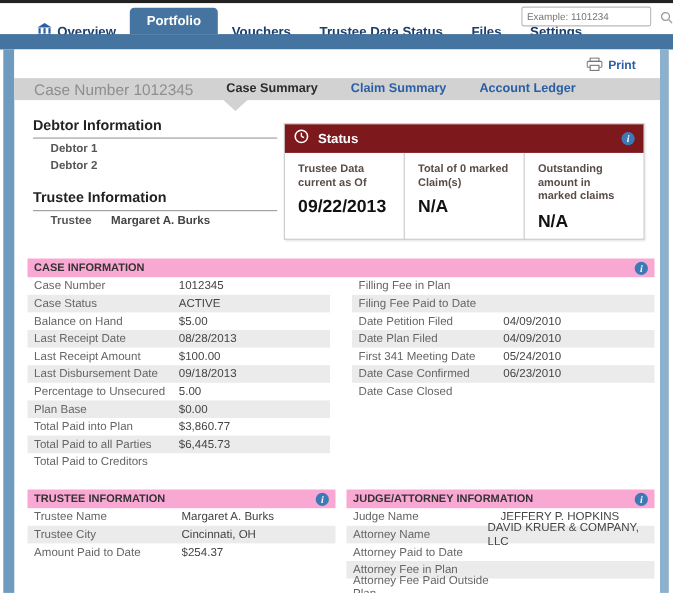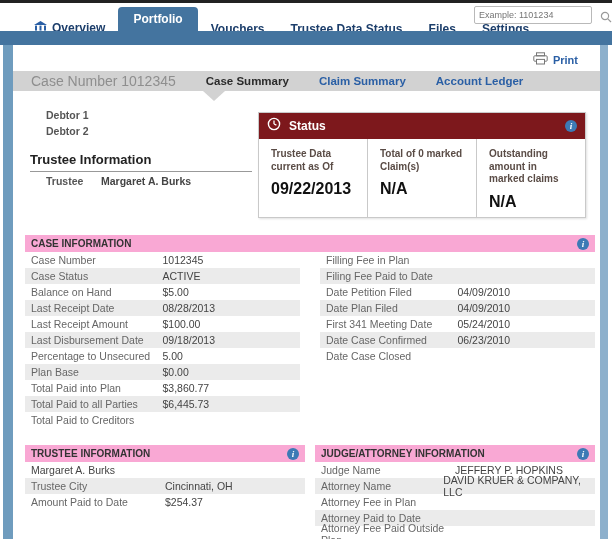--- a/index.html
+++ b/index.html
@@ -6,21 +6,21 @@
   html,body { width:612px; height:539px; background:#ffffff; overflow:hidden;
               font-family:"Liberation Sans", sans-serif; }
   #stage { position:relative; width:612px; height:539px; background:#fff; }
 
   
   .top-strip { position:absolute; left:0; top:0; width:612px; height:3px; background:#222; }
 
   
   .nav { position:absolute; left:0; top:3px; width:612px; height:28px; background:#fff;
          display:flex; align-items:center; }
-  .nav-item { display:flex; align-items:flex-start; gap:5px; color:#1c3e6b; font-size:12px;
+  .nav-item { display:flex; align-items:center; gap:5px; color:#1c3e6b; font-size:12px;
               font-weight:bold; padding:0 13px; cursor:pointer; white-space:nowrap;margin-top:23px; }
   .nav-item.first { padding-left:34px; }
   .nav-tab-active { height:24px; margin-top:4px; display:flex; align-items:center;
                     background:#44749f; color:#fff; border-radius:4px 4px 0 0;
                     padding:0 15px; font-size:12px; font-weight:bold; cursor:pointer; }
   .search-wrap { position:absolute; right:20px; top:3px; width:118px; height:18px;
                  border:1px solid #b9b9b9; border-radius:2px; background:#fff;
                  display:flex; align-items:center; }
   .search-wrap input { border:none; outline:none; flex:1; font-size:9px; color:#999;
                        padding:0 4px; font-family:"Liberation Sans", sans-serif; background:transparent; }
@@ -158,20 +158,21 @@
 
   <div class="case-bar">
     <span class="case-number">Case Number 1012345</span>
     <span class="case-tab active">Case Summary</span>
     <span class="case-tab">Claim Summary</span>
     <span class="case-tab">Account Ledger</span>
   </div>
   <div class="case-bar-notch"></div>
 
   <div class="left-info">
+    <div class="info-heading">Debtor Information</div>
     <div class="info-line">
       <span class="lbl">Debtor 1</span>
       <span class="val"></span>
     </div>
     <div class="info-line">
       <span class="lbl">Debtor 2</span>
       <span class="val"></span>
     </div>
     <div class="info-heading mt14">Trustee Information</div>
     <div class="info-line">
@@ -294,20 +295,21 @@
     </div>
   </div>
 
   <div class="section sec-trustee">
     <div class="sec-head">
       <span class="sec-title">TRUSTEE INFORMATION</span>
       <span class="info-icon"></span>
     </div>
     <div class="rows">
       <div class="row">
+          <span class="rl">Trustee Name</span>
           <span class="rv">Margaret A. Burks</span>
         </div>
       <div class="row">
           <span class="rl">Trustee City</span>
           <span class="rv">Cincinnati, OH</span>
         </div>
       <div class="row">
           <span class="rl">Amount Paid to Date</span>
           <span class="rv">$254.37</span>
         </div>
@@ -322,27 +324,27 @@
     <div class="rows">
       <div class="row">
           <span class="rl">Judge Name</span>
           <span class="rv">JEFFERY P. HOPKINS</span>
         </div>
       <div class="row">
           <span class="rl">Attorney Name</span>
           <span class="rv">DAVID KRUER &amp; COMPANY, LLC</span>
         </div>
       <div class="row">
+          <span class="rl">Attorney Paid to Date</span>
+          <span class="rv"></span>
+        </div>
+      <div class="row">
           <span class="rl">Attorney Fee in Plan</span>
           <span class="rv"></span>
         </div>
       <div class="row">
-          <span class="rl">Attorney Paid to Date</span>
-          <span class="rv"></span>
-        </div>
-      <div class="row">
           <span class="rl">Attorney Fee Paid Outside Plan</span>
           <span class="rv"></span>
         </div>
     </div>
   </div>
 
 </div>
 
 </body></html>

